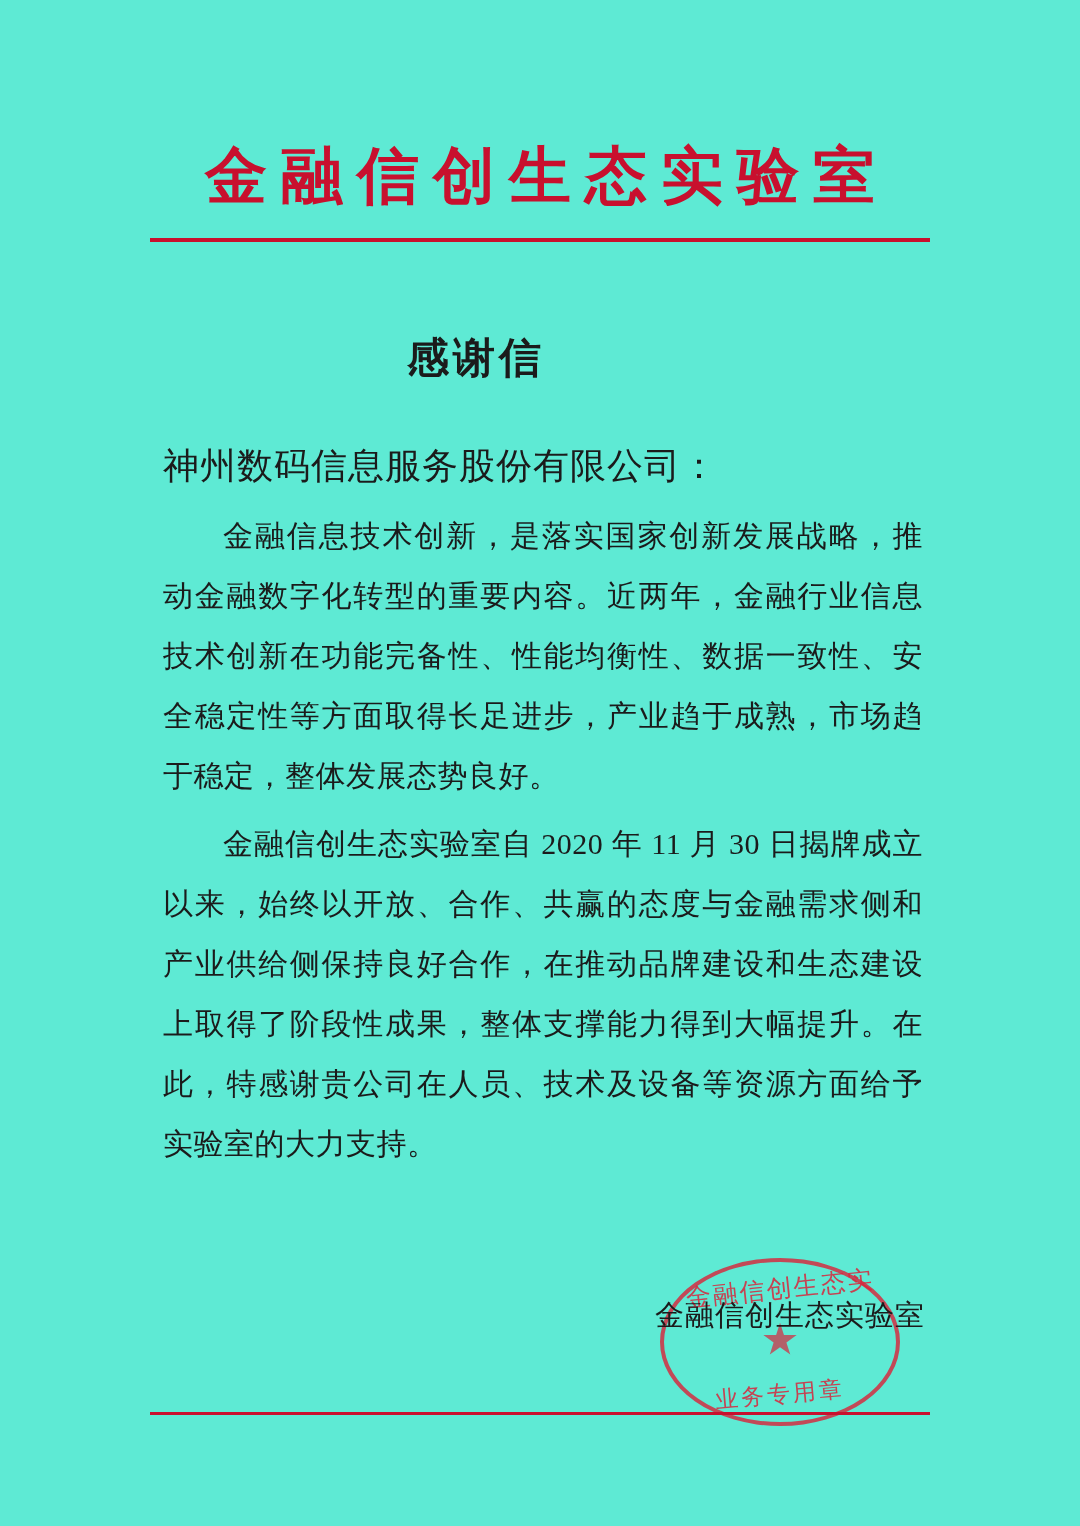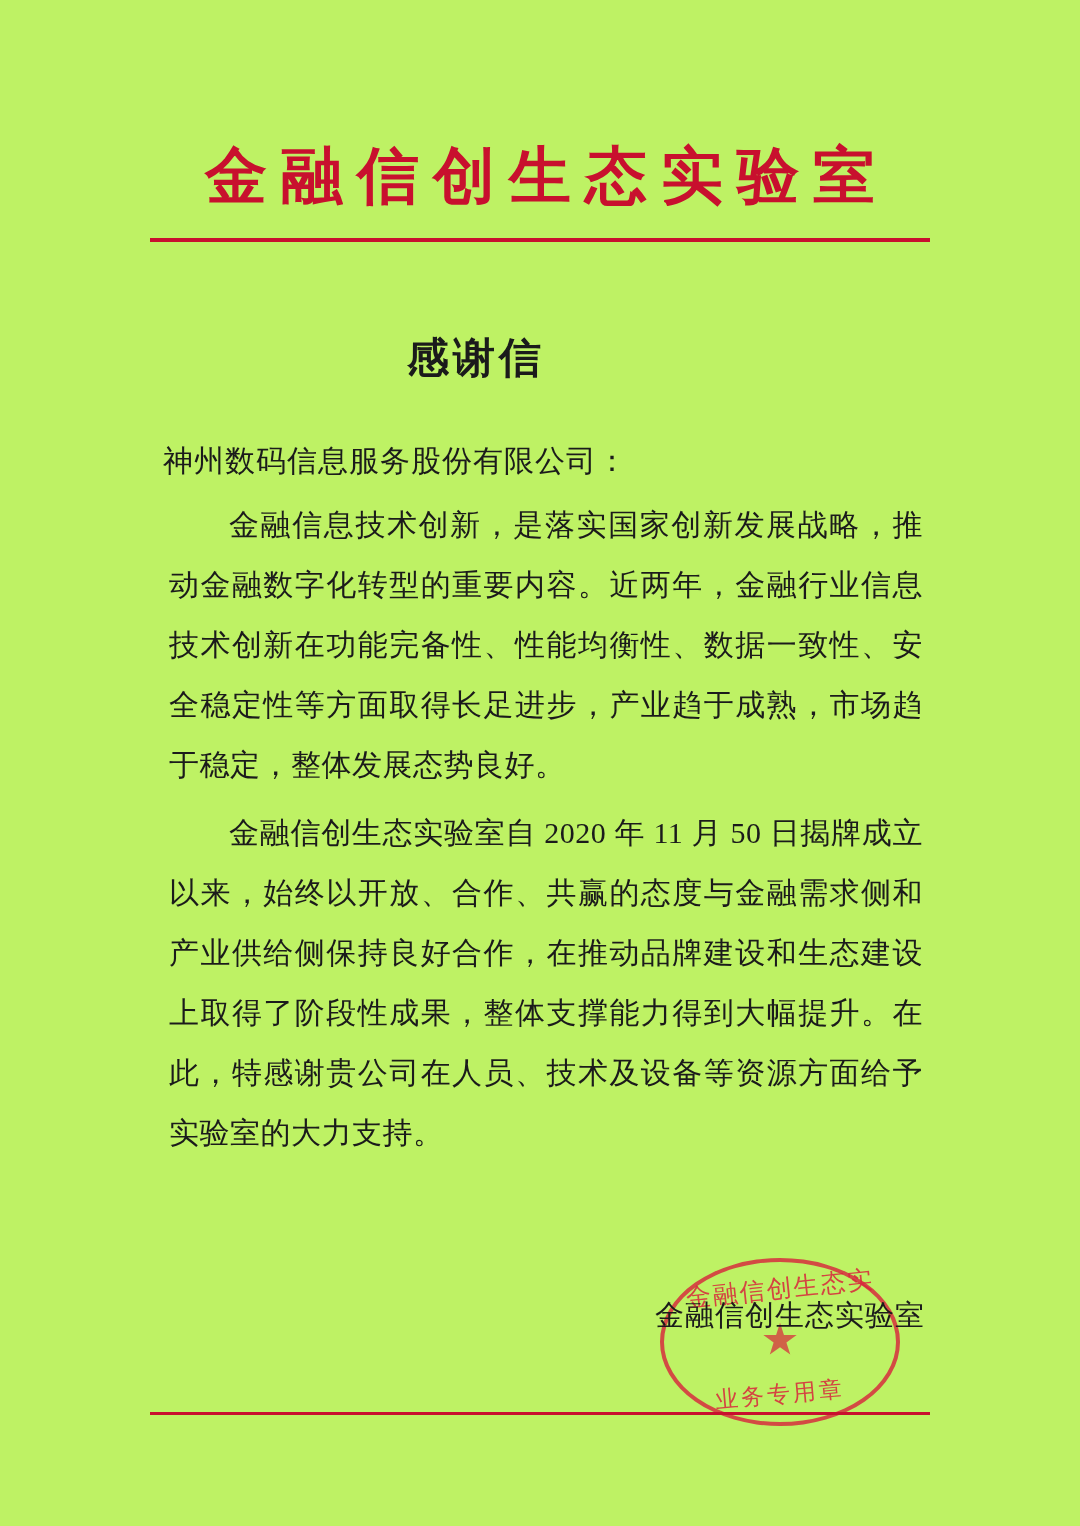--- a/index.html
+++ b/index.html
@@ -10,21 +10,21 @@
     width: 1080px;
     height: 1526px;
     background: #ffffff;
     font-family: "Liberation Serif", "DejaVu Serif", serif;
     overflow: hidden;
   }
   .page {
     position: relative;
     width: 1080px;
     height: 1526px;
-    background: #bef264;
+    background: #5eead4;
   }
 
   
   .letterhead {
     position: absolute;
     top: 140px;
     left: 0;
     width: 1080px;
     text-align: center;
   }
@@ -62,35 +62,35 @@
   }
 
   
   .body-block {
     position: absolute;
     top: 432px;
     left: 163px;
     width: 760px;
   }
   .salutation {
-    font-size: 30px;
+    font-size: 36px;
     line-height: 1.9;
     color: #1b1b1b;
     letter-spacing: 1px;
     margin-bottom: 6px;
   }
   .para {
     font-size: 30px;
     line-height: 2.0;
     color: #1b1b1b;
     text-align: justify;
     text-justify: inter-ideograph;
     text-indent: 2em;
     letter-spacing: 0.5px;
-    margin: 0 0 8px 6px;
+    margin: 0 0 8px 0;
   }
 
   
   .signature {
     position: absolute;
     top: 1290px;
     left: 0;
     width: 1080px;
   }
   .sig-line {
@@ -175,21 +175,21 @@
   <div class="letterhead">
     <div class="letterhead-title">金融信创生态实验室</div>
   </div>
   <div class="letterhead-rule"></div>
 
   <div class="doc-title">感谢信</div>
 
   <div class="body-block">
     <div class="salutation">神州数码信息服务股份有限公司：</div>
     <p class="para">金融信息技术创新，是落实国家创新发展战略，推动金融数字化转型的重要内容。近两年，金融行业信息技术创新在功能完备性、性能均衡性、数据一致性、安全稳定性等方面取得长足进步，产业趋于成熟，市场趋于稳定，整体发展态势良好。</p>
-    <p class="para">金融信创生态实验室自 2020 年 11 月 50 日揭牌成立以来，始终以开放、合作、共赢的态度与金融需求侧和产业供给侧保持良好合作，在推动品牌建设和生态建设上取得了阶段性成果，整体支撑能力得到大幅提升。在此，特感谢贵公司在人员、技术及设备等资源方面给予实验室的大力支持。</p>
+    <p class="para">金融信创生态实验室自 2020 年 11 月 30 日揭牌成立以来，始终以开放、合作、共赢的态度与金融需求侧和产业供给侧保持良好合作，在推动品牌建设和生态建设上取得了阶段性成果，整体支撑能力得到大幅提升。在此，特感谢贵公司在人员、技术及设备等资源方面给予实验室的大力支持。</p>
   </div>
 
   <div class="stamp">
     <div class="stamp-ellipse"></div>
     <div class="stamp-text-top">金融信创生态实</div>
     <div class="stamp-star">★</div>
     <div class="stamp-text-bottom">业务专用章</div>
   </div>
 
   <div class="signature">

